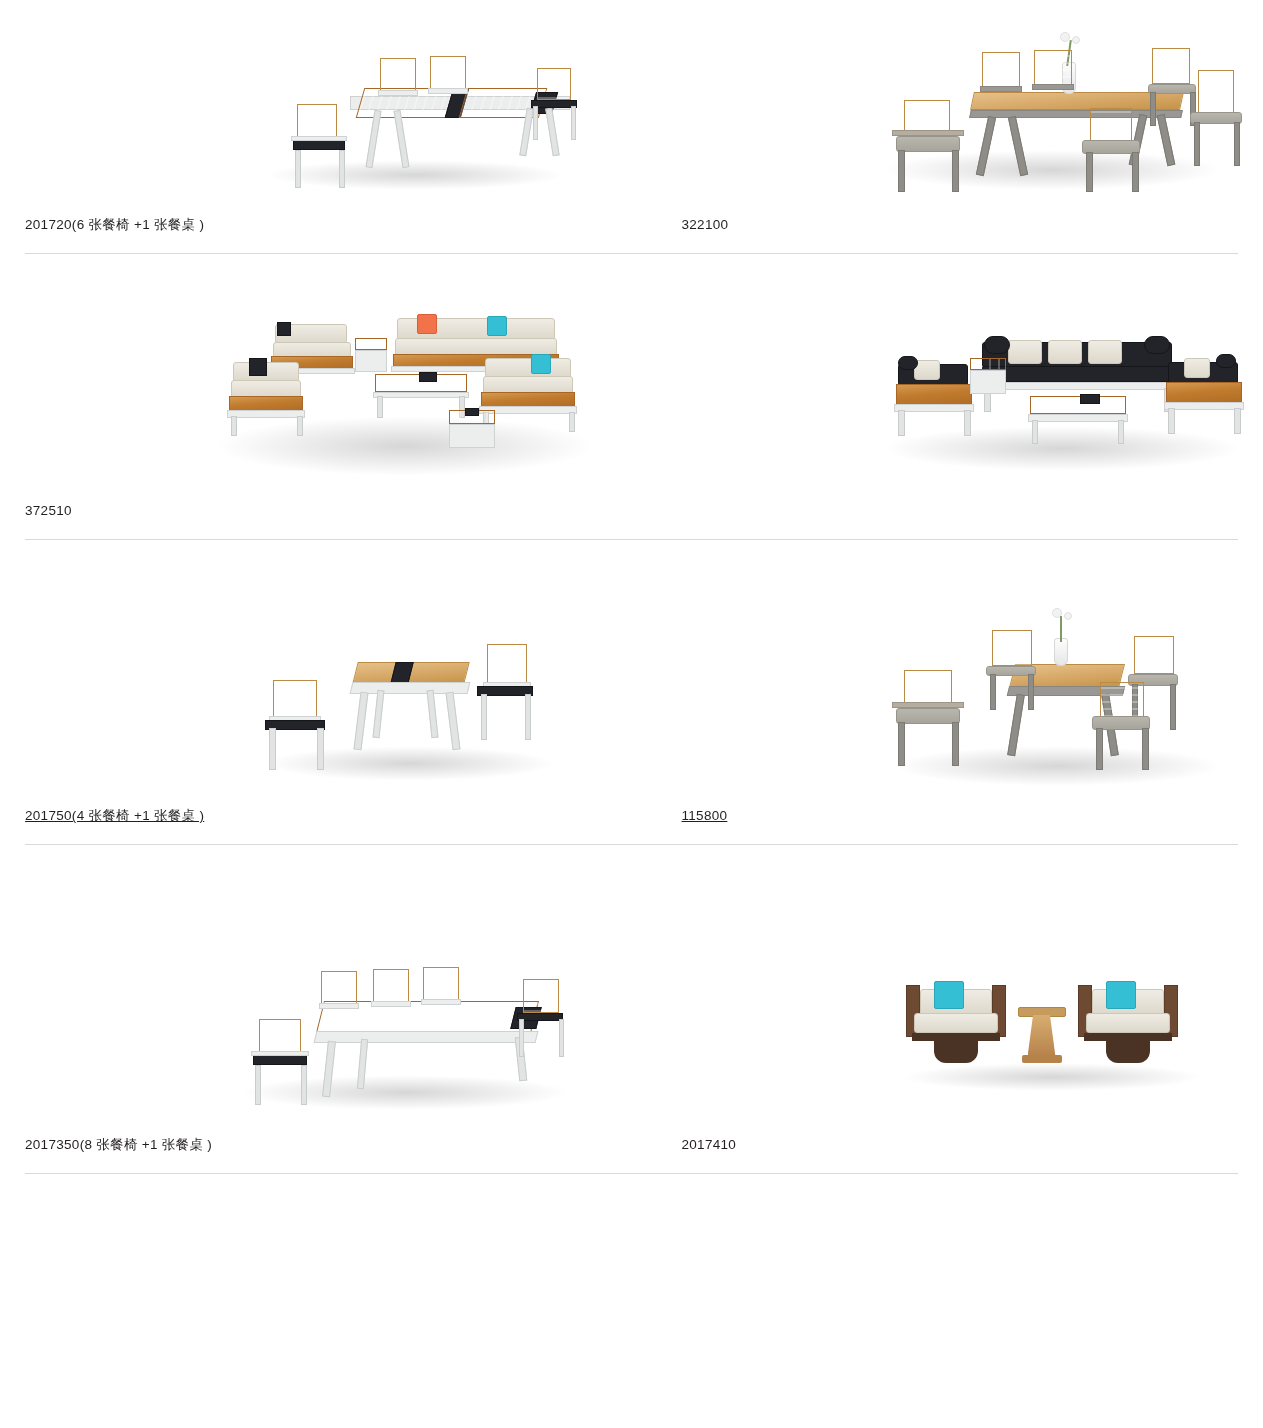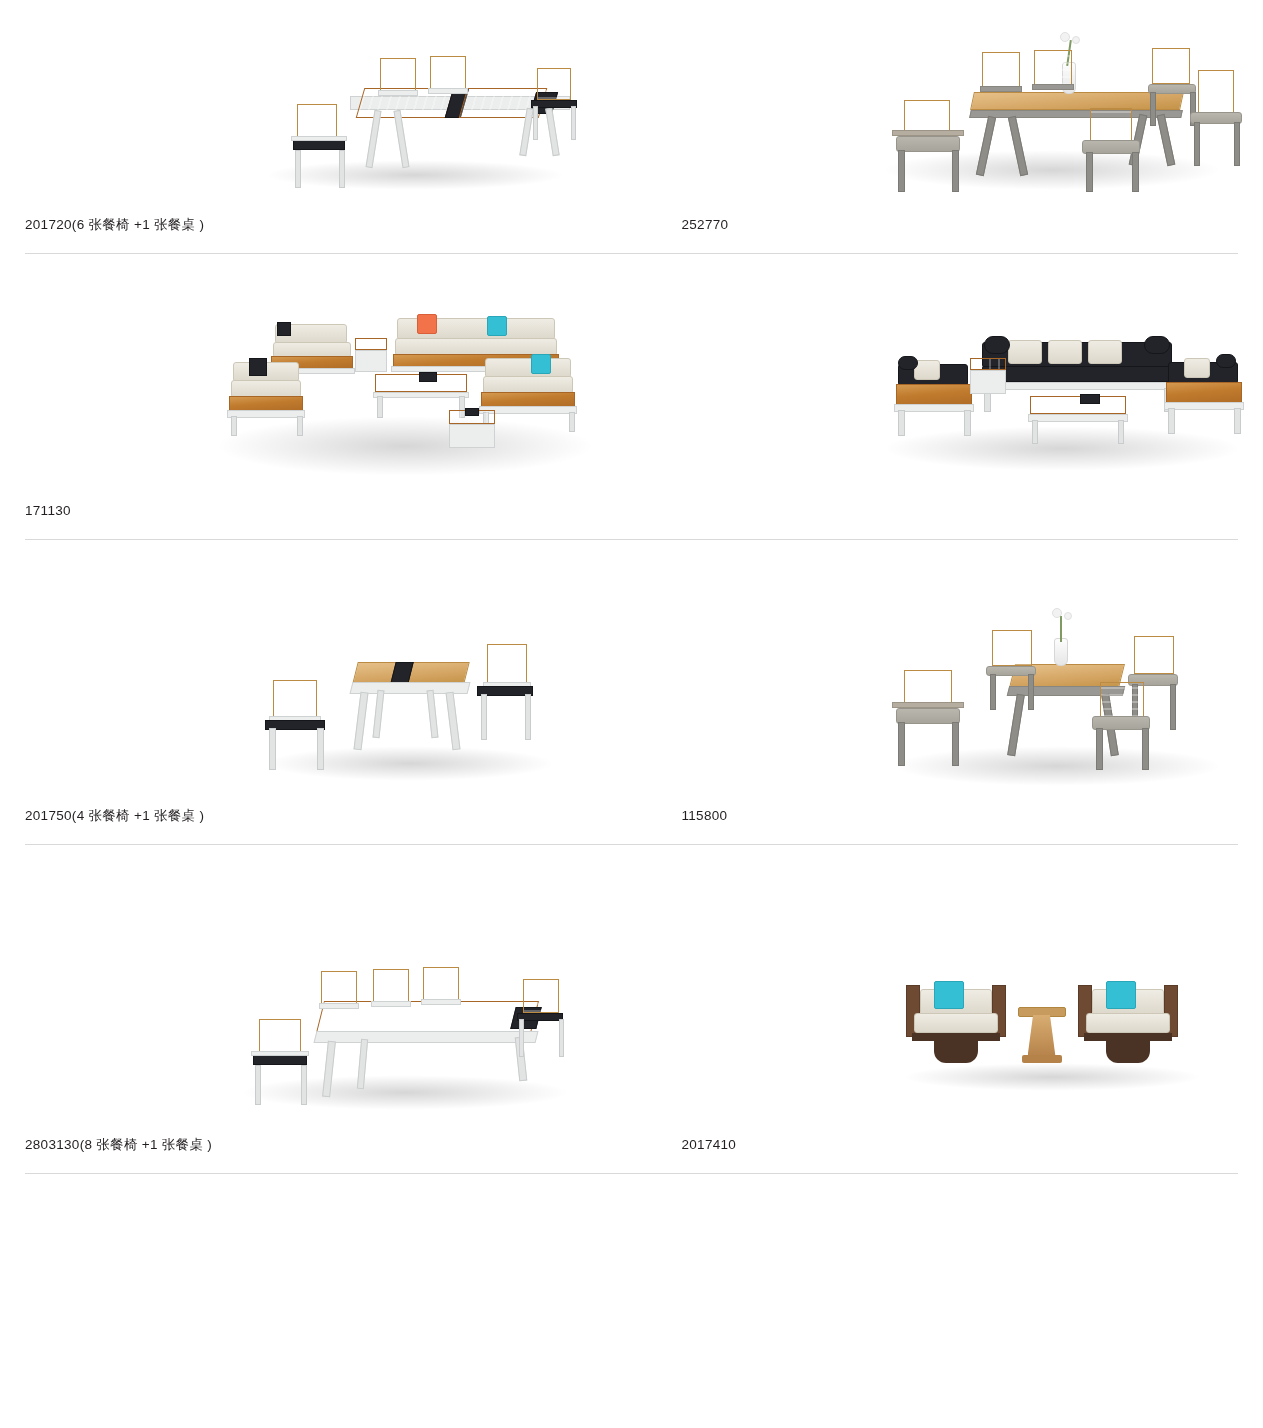--- a/index.html
+++ b/index.html
@@ -235,21 +235,21 @@
             <div class="piece leg-grey" style="left:404px;top:152px;width:7px;height:40px;"></div>
             <div class="piece leg-grey" style="left:450px;top:152px;width:7px;height:40px;"></div>
 
             <div class="piece wood-light slats-h" style="left:222px;top:100px;width:46px;height:38px;"></div>
             <div class="piece cushion-grey" style="left:214px;top:136px;width:64px;height:16px;"></div>
             <div class="piece frame-taupe" style="left:210px;top:130px;width:72px;height:6px;"></div>
             <div class="piece leg-grey" style="left:216px;top:150px;width:7px;height:42px;"></div>
             <div class="piece leg-grey" style="left:270px;top:150px;width:7px;height:42px;"></div>
           </div>
         </div>
-        <div class="caption">252770</div>
+        <div class="caption">322100</div>
       </div>
 
     </div>
     <div class="divider"></div>
   </div>
 
   <div class="row" style="margin-top:42px;">
     <div class="row-inner">
 
       <div class="cell cell-left">
@@ -293,21 +293,21 @@
             <div class="piece wood" style="left:204px;top:100px;width:74px;height:16px;"></div>
             <div class="piece frame-white" style="left:202px;top:114px;width:78px;height:8px;"></div>
             <div class="piece leg" style="left:206px;top:120px;width:6px;height:20px;"></div>
             <div class="piece leg" style="left:272px;top:120px;width:6px;height:20px;"></div>
 
             <div class="piece wood slats" style="left:424px;top:114px;width:46px;height:14px;"></div>
             <div class="piece dark" style="left:440px;top:112px;width:14px;height:8px;"></div>
             <div class="piece frame-white" style="left:424px;top:128px;width:46px;height:24px;"></div>
           </div>
         </div>
-        <div class="caption">171130</div>
+        <div class="caption">372510</div>
       </div>
 
       <div class="cell cell-right">
         <div class="figure" style="height:200px;">
           <div class="scene">
             <div class="piece shadow" style="left:200px;top:130px;width:360px;height:45px;"></div>
 
             <div class="piece dark" style="left:300px;top:46px;width:190px;height:26px;border-radius:3px;"></div>
             <div class="piece cushion" style="left:326px;top:44px;width:34px;height:24px;"></div>
             <div class="piece cushion" style="left:366px;top:44px;width:34px;height:24px;"></div>
@@ -344,21 +344,21 @@
             <div class="piece leg" style="left:350px;top:124px;width:6px;height:24px;"></div>
             <div class="piece leg" style="left:436px;top:124px;width:6px;height:24px;"></div>
           </div>
         </div>
       </div>
 
     </div>
     <div class="divider"></div>
   </div>
 
-  <div class="row" style="margin-top:46px;">
+  <div class="row" style="margin-top:46px;text-decoration:underline;">
     <div class="row-inner">
 
       <div class="cell cell-left">
         <div class="figure" style="height:215px;">
           <div class="scene">
             <div class="piece shadow" style="left:240px;top:160px;width:290px;height:35px;"></div>
 
             <div class="piece wood-light" style="left:330px;top:76px;width:112px;height:22px;transform:skewX(-14deg);"></div>
             <div class="piece dark" style="left:368px;top:76px;width:18px;height:22px;transform:skewX(-14deg);"></div>
             <div class="piece frame-white" style="left:326px;top:96px;width:118px;height:12px;transform:skewX(-14deg);"></div>
@@ -454,21 +454,21 @@
             <div class="piece leg" style="left:494px;top:104px;width:5px;height:38px;"></div>
             <div class="piece leg" style="left:534px;top:104px;width:5px;height:38px;"></div>
 
             <div class="piece wood-light slats-h" style="left:234px;top:104px;width:42px;height:36px;"></div>
             <div class="piece dark" style="left:228px;top:140px;width:54px;height:10px;"></div>
             <div class="piece frame-white" style="left:226px;top:136px;width:58px;height:5px;"></div>
             <div class="piece leg" style="left:230px;top:150px;width:6px;height:40px;"></div>
             <div class="piece leg" style="left:276px;top:150px;width:6px;height:40px;"></div>
           </div>
         </div>
-        <div class="caption">2803130(8 张餐椅 +1 张餐桌 )</div>
+        <div class="caption">2017350(8 张餐椅 +1 张餐桌 )</div>
       </div>
 
       <div class="cell cell-right">
         <div class="figure" style="height:215px;">
           <div class="scene">
             <div class="piece shadow" style="left:220px;top:148px;width:300px;height:28px;"></div>
 
             <div class="piece" style="left:224px;top:70px;width:14px;height:52px;background:#6e4a32;border:1px solid #5a3b27;box-sizing:border-box;"></div>
             <div class="piece" style="left:310px;top:70px;width:14px;height:52px;background:#6e4a32;border:1px solid #5a3b27;box-sizing:border-box;"></div>
             <div class="piece cushion" style="left:238px;top:74px;width:72px;height:26px;"></div>

